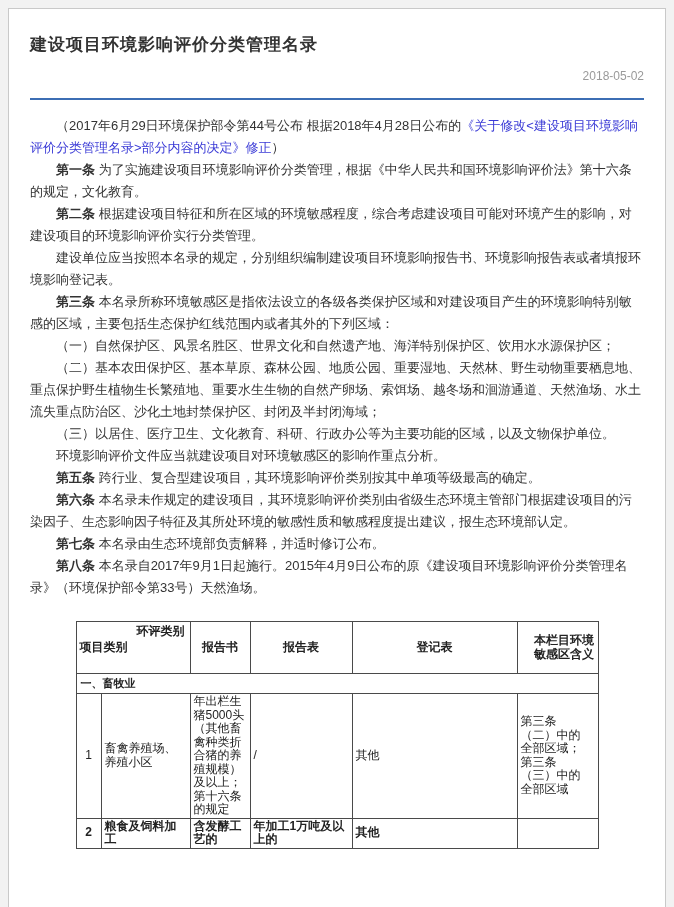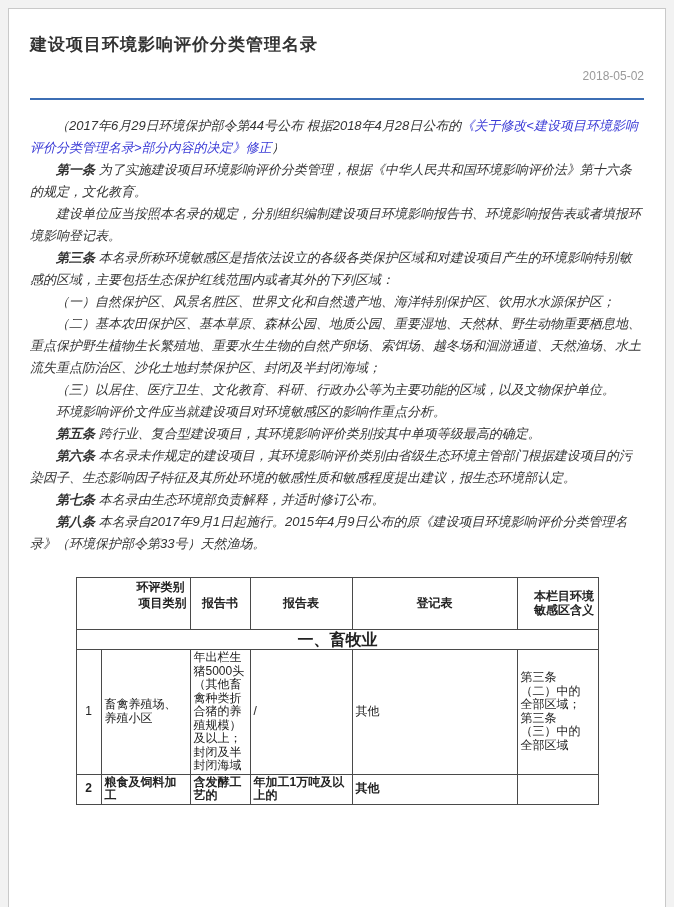--- a/index.html
+++ b/index.html
@@ -23,61 +23,62 @@
   }
   .doc-date {
     margin-top: 13px; text-align: right;
     font-size: 12px; color: #9a9a9a;
   }
   .rule {
     border: none; border-top: 2px solid #3c6eb4;
     margin: 15px 0 0;
   }
   .article { margin-top: 15px; font-size: 13px; line-height: 22px; }
-  .article p { margin: 0; text-indent: 2em; font-style: italic; }
+  .article p { margin: 0; text-indent: 2em; }
   .article b { font-weight: bold; }
   a.doclink { color: #3a3ad6; text-decoration: none; cursor: pointer; }
 
   table.catalog {
     width: 522px; margin: 22px auto 0;
     border-collapse: collapse; table-layout: fixed;
     font-size: 12px; line-height: 13.5px; color: #222;
   }
   .catalog th, .catalog td {
     border: 1px solid #4a4a4a;
     padding: 1px 3px;
     vertical-align: middle;
     word-break: break-all;
   }
   .catalog thead th { height: 52px; font-weight: bold; text-align: center; }
   th.corner { vertical-align: top; padding-top: 3px; }
   .corner-top { display: block; text-align: right; padding-right: 2px; }
-  .corner-bottom { display: block; text-align: right; margin-top: 2px; }
+  .corner-bottom { display: block; text-align: left; margin-top: 2px; }
   th.c-sen-h { text-align: left; white-space: pre-line; padding-left: 16px; }
   tr.section-row td {
-    font-weight: bold; text-align: center; height: 20px;
-    padding-left: 4px; font-size: 16px;
+    font-weight: bold; text-align: left; height: 20px;
+    padding-left: 4px; font-size: 11px;
   }
   .catalog td { text-align: left; }
   td.c-no { text-align: center; }
   td.c-sen { white-space: pre-line; }
   tr.emph td { font-weight: bold; }
 </style>
 </head>
 <body>
 
 <div class="card">
 
   <h1 class="doc-title">建设项目环境影响评价分类管理名录</h1>
   <div class="doc-date">2018-05-02</div>
   <hr class="rule">
 
   <div class="article">
     <p><span>（2017年6月29日环境保护部令第44号公布 根据2018年4月28日公布的</span><a class="doclink">《关于修改&lt;建设项目环境影响评价分类管理名录&gt;部分内容的决定》修正</a><span>）</span></p>
     <p><b>第一条 </b><span>为了实施建设项目环境影响评价分类管理，根据《中华人民共和国环境影响评价法》第十六条的规定，文化教育。</span></p>
+    <p><b>第二条 </b><span>根据建设项目特征和所在区域的环境敏感程度，综合考虑建设项目可能对环境产生的影响，对建设项目的环境影响评价实行分类管理。</span></p>
     <p><span>建设单位应当按照本名录的规定，分别组织编制建设项目环境影响报告书、环境影响报告表或者填报环境影响登记表。</span></p>
     <p><b>第三条 </b><span>本名录所称环境敏感区是指依法设立的各级各类保护区域和对建设项目产生的环境影响特别敏感的区域，主要包括生态保护红线范围内或者其外的下列区域：</span></p>
     <p><span>（一）自然保护区、风景名胜区、世界文化和自然遗产地、海洋特别保护区、饮用水水源保护区；</span></p>
     <p><span>（二）基本农田保护区、基本草原、森林公园、地质公园、重要湿地、天然林、野生动物重要栖息地、重点保护野生植物生长繁殖地、重要水生生物的自然产卵场、索饵场、越冬场和洄游通道、天然渔场、水土流失重点防治区、沙化土地封禁保护区、封闭及半封闭海域；</span></p>
     <p><span>（三）以居住、医疗卫生、文化教育、科研、行政办公等为主要功能的区域，以及文物保护单位。</span></p>
     <p><span>环境影响评价文件应当就建设项目对环境敏感区的影响作重点分析。</span></p>
     <p><b>第五条 </b><span>跨行业、复合型建设项目，其环境影响评价类别按其中单项等级最高的确定。</span></p>
     <p><b>第六条 </b><span>本名录未作规定的建设项目，其环境影响评价类别由省级生态环境主管部门根据建设项目的污染因子、生态影响因子特征及其所处环境的敏感性质和敏感程度提出建议，报生态环境部认定。</span></p>
     <p><b>第七条 </b><span>本名录由生态环境部负责解释，并适时修订公布。</span></p>
     <p><b>第八条 </b><span>本名录自2017年9月1日起施行。2015年4月9日公布的原《建设项目环境影响评价分类管理名录》（环境保护部令第33号）天然渔场。</span></p>
@@ -105,21 +106,21 @@
 敏感区含义</th>
       </tr>
     </thead>
     <tbody>
       <tr class="section-row">
         <td colspan="6">一、畜牧业</td>
       </tr>
       <tr>
         <td class="c-no">1</td>
         <td>畜禽养殖场、养殖小区</td>
-        <td>年出栏生猪5000头（其他畜禽种类折合猪的养殖规模）及以上；封闭及半封闭海域</td>
+        <td>年出栏生猪5000头（其他畜禽种类折合猪的养殖规模）及以上；第十六条的规定</td>
         <td>/</td>
         <td>其他</td>
         <td class="c-sen">第三条
 （二）中的
 全部区域；
 第三条
 （三）中的
 全部区域</td>
       </tr>
       <tr class="emph">

